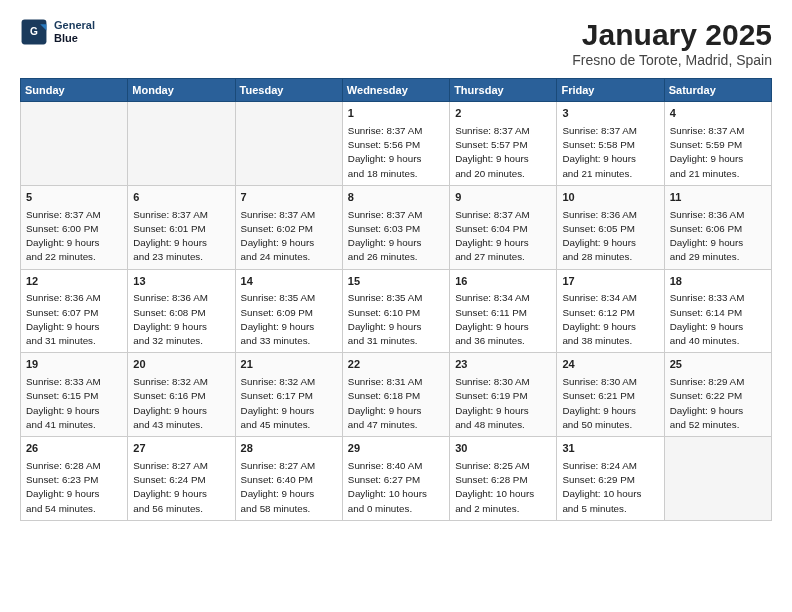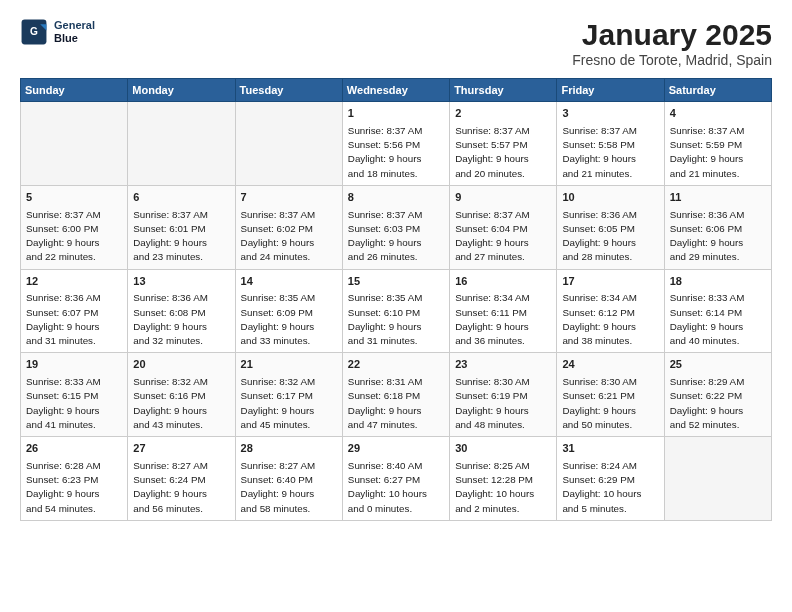--- a/index.html
+++ b/index.html
@@ -336,21 +336,21 @@
           <td>
             <span class="day-num">29</span>
             <div>Sunrise: 8:40 AM</div>
             <div>Sunset: 6:27 PM</div>
             <div>Daylight: 10 hours</div>
             <div>and 0 minutes.</div>
           </td>
           <td>
             <span class="day-num">30</span>
             <div>Sunrise: 8:25 AM</div>
-            <div>Sunset: 12:28 PM</div>
+            <div>Sunset: 6:28 PM</div>
             <div>Daylight: 10 hours</div>
             <div>and 2 minutes.</div>
           </td>
           <td>
             <span class="day-num">31</span>
             <div>Sunrise: 8:24 AM</div>
             <div>Sunset: 6:29 PM</div>
             <div>Daylight: 10 hours</div>
             <div>and 5 minutes.</div>
           </td>

